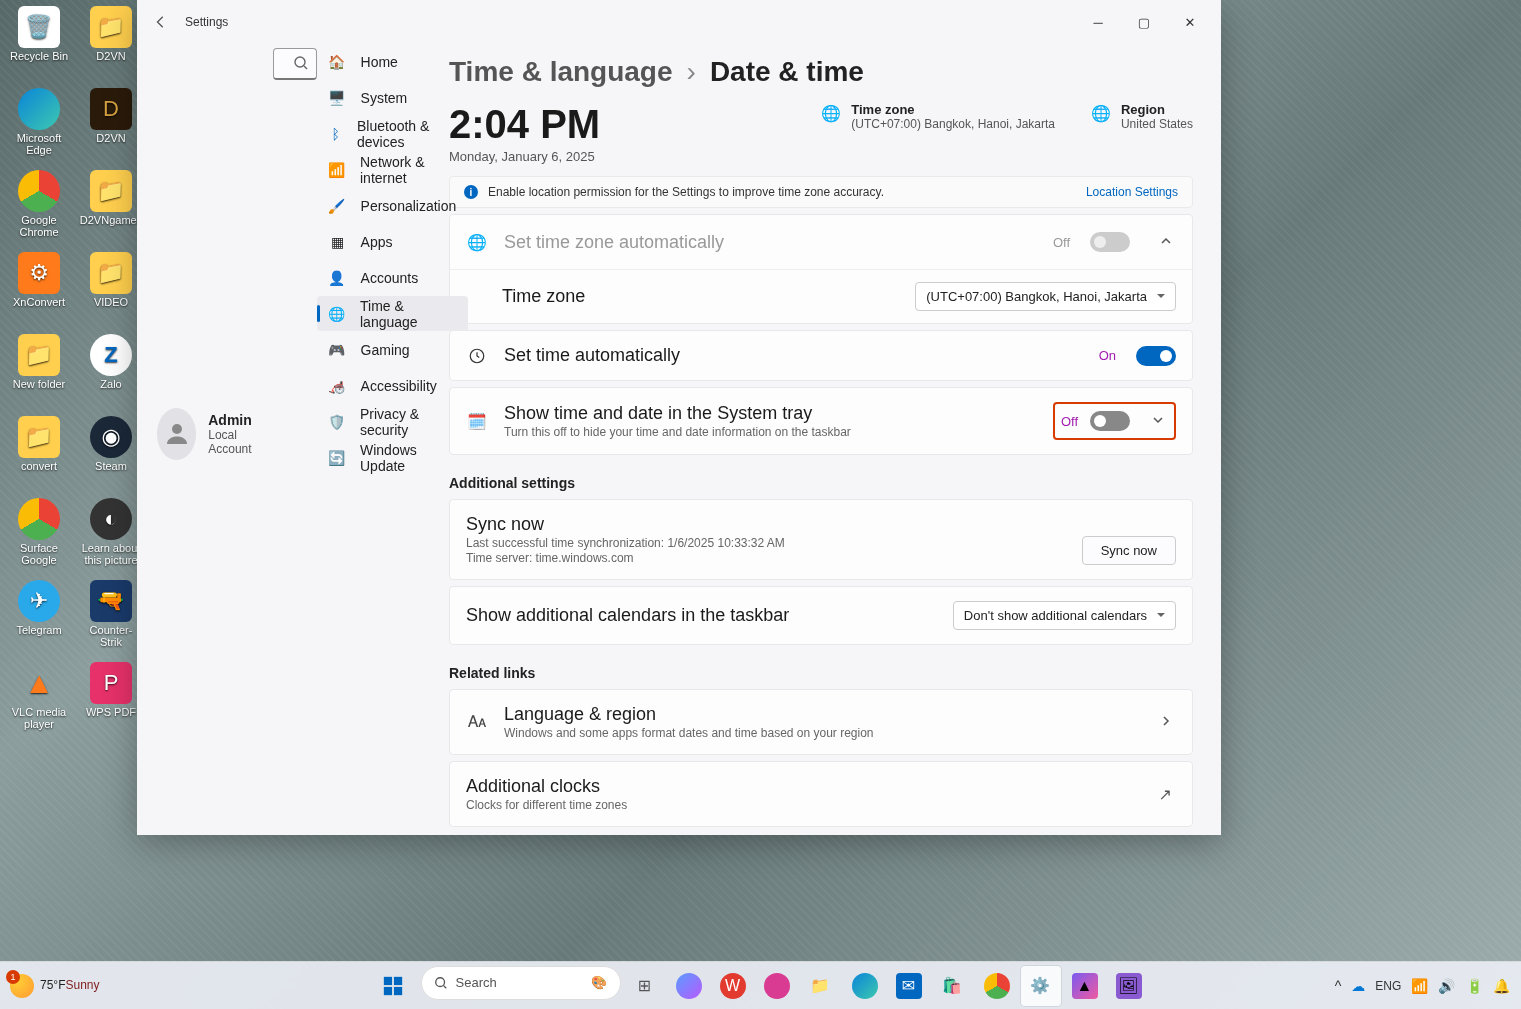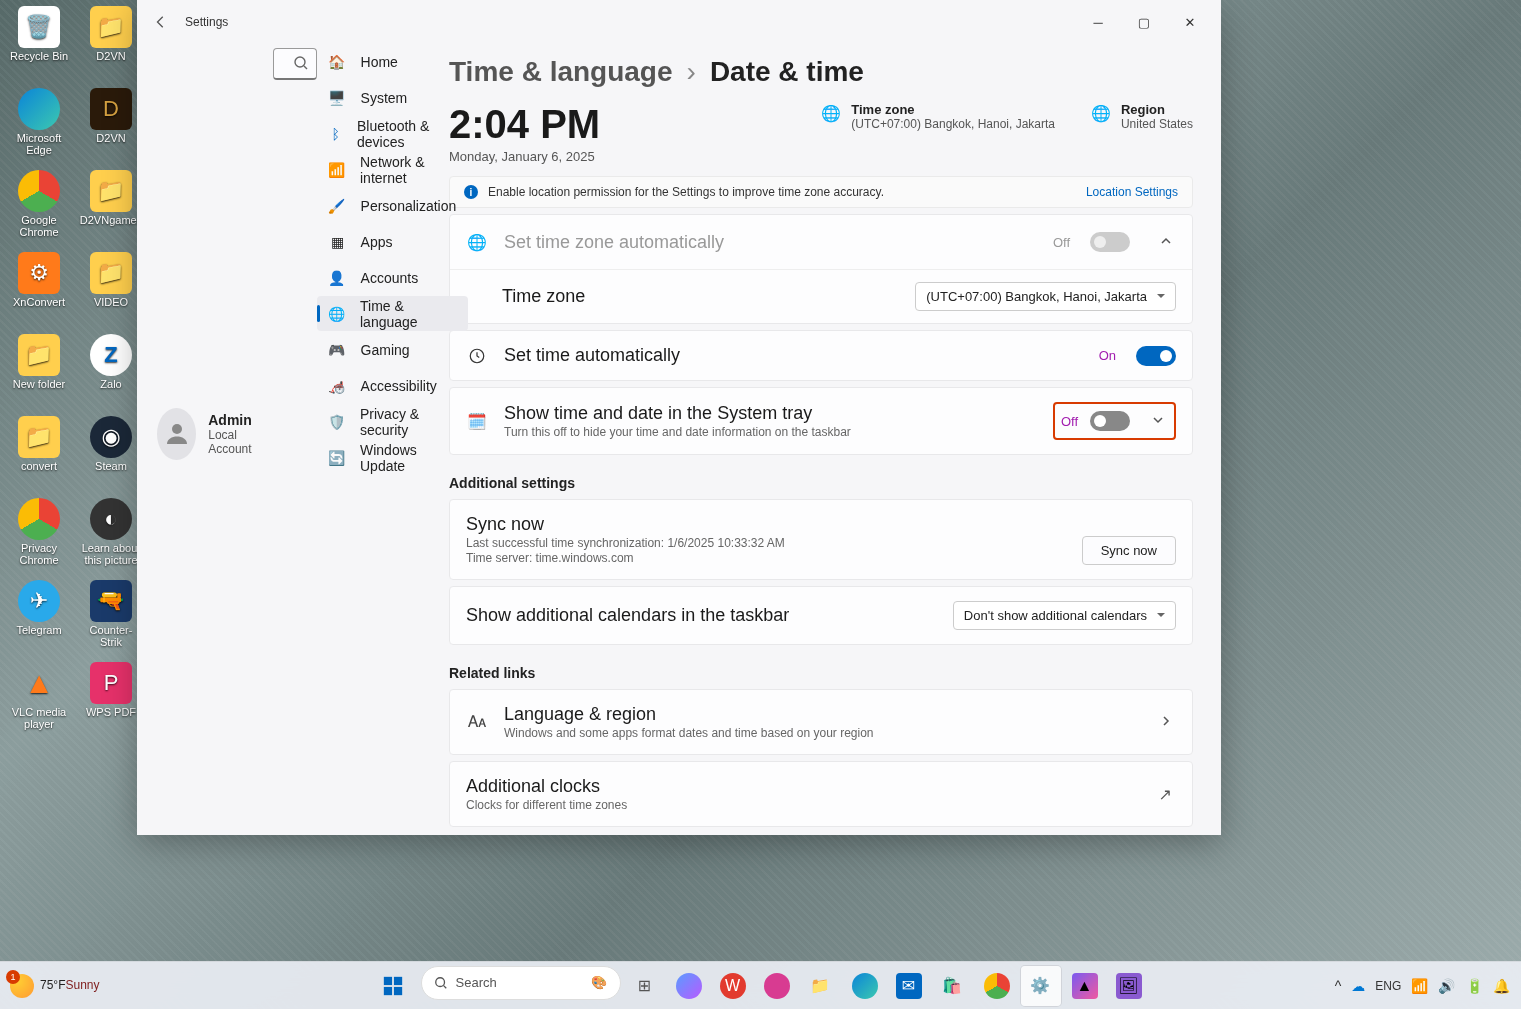--- a/index.html
+++ b/index.html
@@ -154,21 +154,21 @@
   <div class="dicon">
       <div class="ico" style="background:#ffcf4d">📁</div>
       <div class="dlabel">convert</div>
     </div>
   <div class="dicon">
       <div class="ico" style="background:#1b2838;border-radius:50%;color:#fff">◉</div>
       <div class="dlabel">Steam</div>
     </div>
   <div class="dicon">
       <div class="ico" style="background:conic-gradient(#ea4335 0 120deg,#4caf50 120deg 240deg,#fbbc05 240deg 360deg);border-radius:50%"></div>
-      <div class="dlabel">Privacy Chrome</div>
+      <div class="dlabel">Surface Google</div>
     </div>
   <div class="dicon">
       <div class="ico" style="background:#333;border-radius:50%;color:#fff">◐</div>
       <div class="dlabel">Learn about this picture</div>
     </div>
   <div class="dicon">
       <div class="ico" style="background:#29a9ea;border-radius:50%;color:#fff">✈</div>
       <div class="dlabel">Telegram</div>
     </div>
   <div class="dicon">

